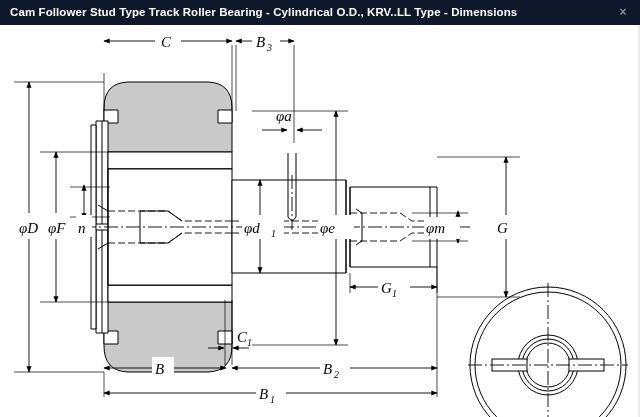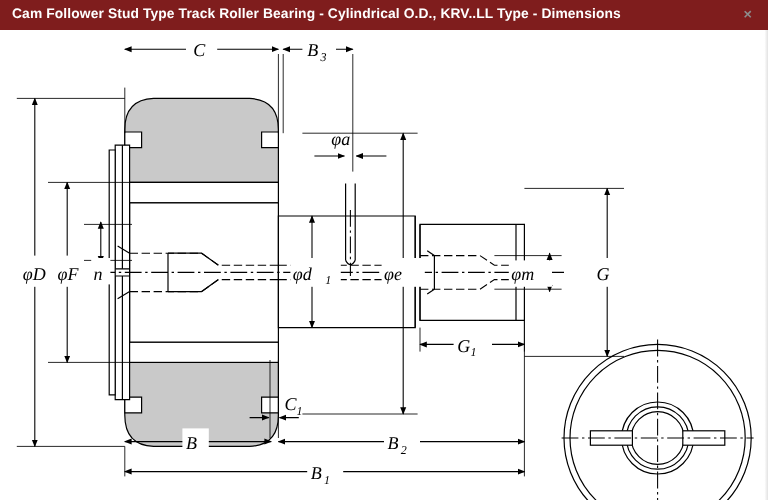--- a/index.html
+++ b/index.html
@@ -2,21 +2,21 @@
 <html><head>
 <meta charset="utf-8">
 <style>
   html,body{margin:0;padding:0;background:#ffffff;}
   body{width:640px;height:417px;overflow:hidden;
        font-family:"Liberation Serif", serif;}
   #app{position:relative;width:640px;height:417px;background:#ffffff;
        box-sizing:border-box;}
   
   #titlebar{position:absolute;left:0;top:0;width:640px;height:25px;
-            background:#7f1d1d;box-sizing:border-box;}
+            background:#0f172a;box-sizing:border-box;}
   #title-text{position:absolute;left:10px;top:0;height:25px;line-height:25px;
               color:#ffffff;font-family:"Liberation Sans", sans-serif;
               font-size:11.5px;font-weight:bold;letter-spacing:.1px;
               white-space:nowrap;}
   #close-btn{position:absolute;right:8px;top:0;height:25px;line-height:25px;
              width:18px;text-align:center;color:#8d8d8d;font-size:12px;
              font-family:"Liberation Sans", sans-serif;font-weight:bold;
              cursor:pointer;}
   
   #canvas-wrap{position:absolute;left:0;top:25px;width:640px;height:392px;

